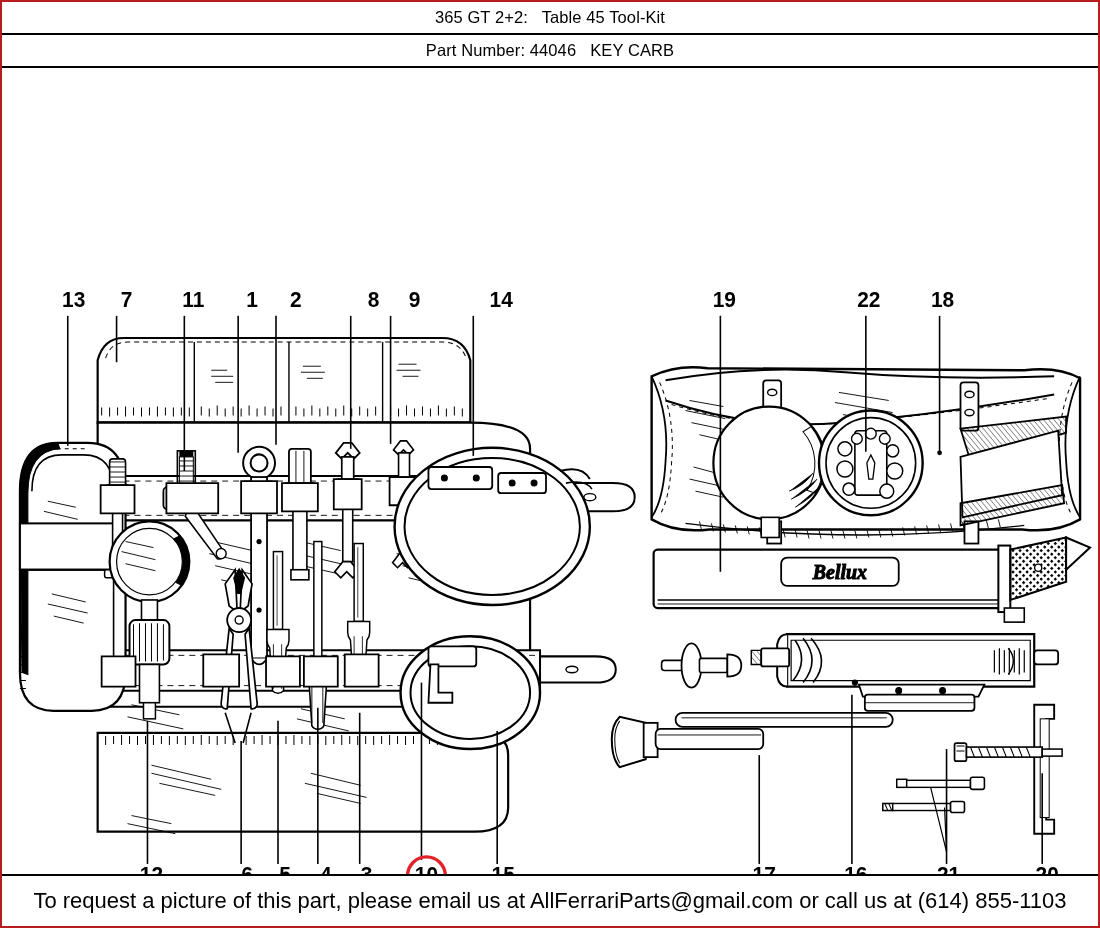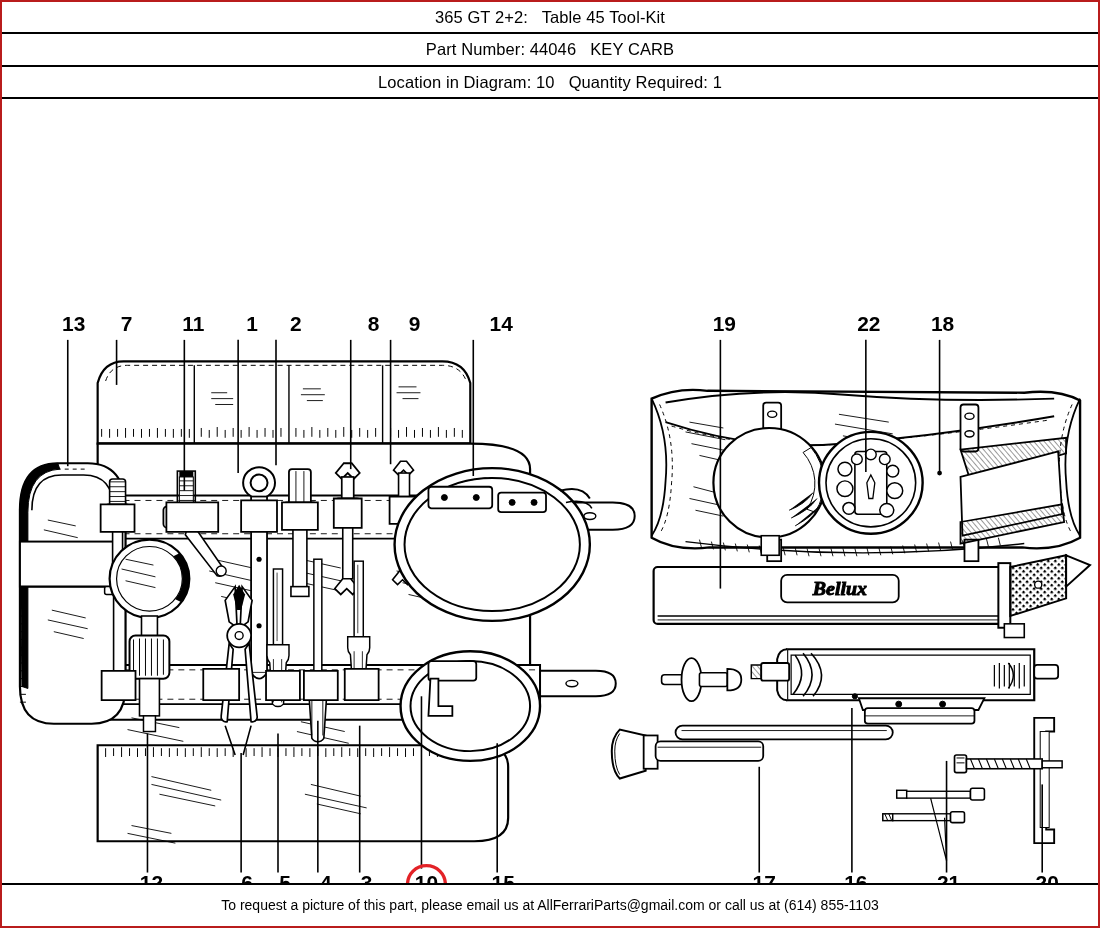--- a/index.html
+++ b/index.html
@@ -31,34 +31,33 @@
     flex:1 1 auto;
     width:100%;
     border-bottom:2px solid #000;
     overflow:hidden;
     background:#fff;
   }
   .diagram-wrap svg{display:block;width:100%;height:100%;}
   .footer-row{
     box-sizing:border-box;
     width:100%;
-    height:42px;
+    height:50px;
     display:flex;align-items:center;justify-content:center;
-    font-size:14px;
+    font-size:22px;
     white-space:pre;
   }
 </style>
 </head>
 <body>
 
 <div class="page">
 
   <div class="info-row">365 GT 2+2:   Table 45 Tool-Kit</div>
   <div class="info-row">Part Number: 44046   KEY CARB</div>
-  <div class="info-row">Location in Diagram: 10   Quantity Required: 1</div>
 
   <div class="diagram-wrap">
     <svg viewBox="0 0 1100 800" preserveAspectRatio="none">
       <defs>
         <pattern id="hatchA" width="6" height="6" patternUnits="userSpaceOnUse" patternTransform="rotate(35)">
           <line x1="0" y1="0" x2="0" y2="6" stroke="#000" stroke-width="1"></line>
         </pattern>
         <pattern id="hatchB" width="4" height="4" patternUnits="userSpaceOnUse" patternTransform="rotate(-40)">
           <line x1="0" y1="0" x2="0" y2="4" stroke="#000" stroke-width=".8"></line>
         </pattern>

